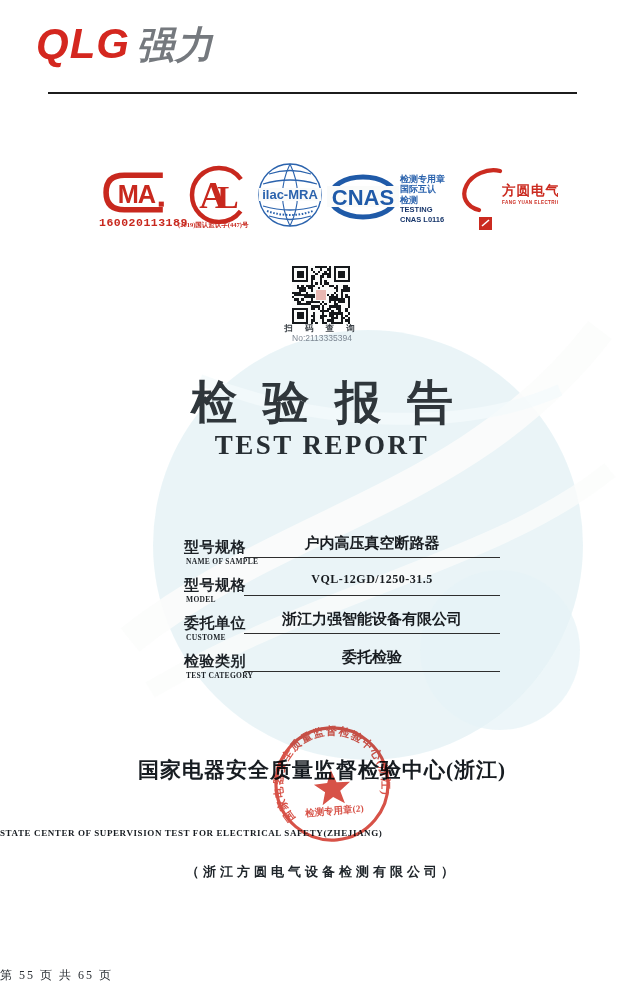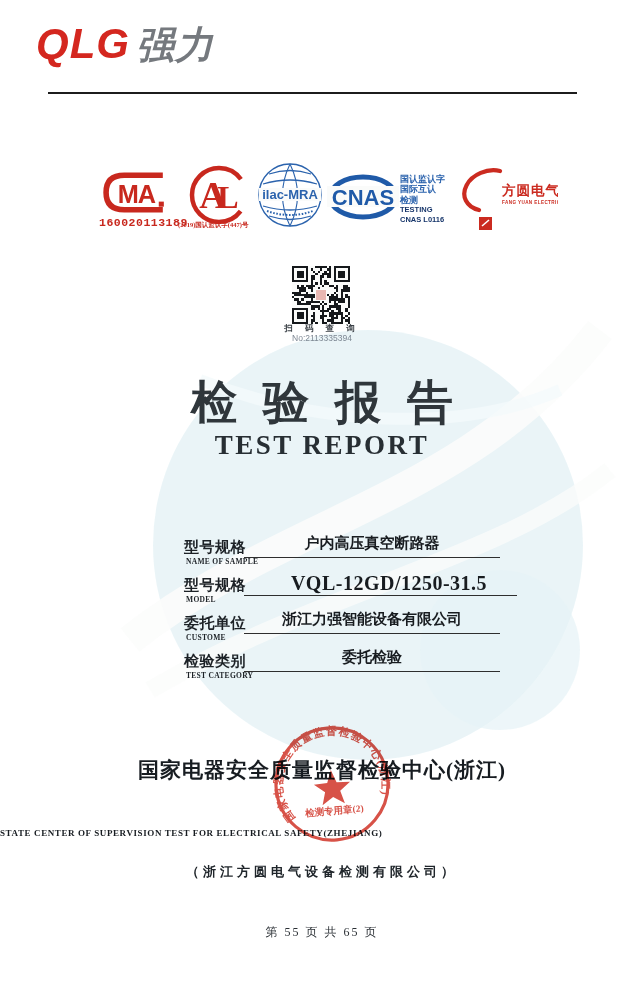--- a/index.html
+++ b/index.html
@@ -37,33 +37,33 @@
   
   .form{left:184px;top:538px;width:316px;height:160px;}
   .frow{position:absolute;left:0;width:316px;height:34px;}
   .flabel{position:absolute;left:0;top:0;font-size:15px;font-weight:700;
     letter-spacing:0.5px;color:#1c2126;white-space:nowrap;}
   .flabel-en{position:absolute;left:2px;top:19px;font-size:7.5px;font-weight:700;
     letter-spacing:.3px;color:#1c2126;white-space:nowrap;}
   .fvalue{position:absolute;left:60px;top:-4px;width:256px;height:23px;
     border-bottom:1.6px solid #2e2e2e;text-align:center;font-size:15px;
     font-weight:700;color:#181c20;white-space:nowrap;}
-  .fvalue.latin{font-size:20px;letter-spacing:.5px;padding-left:17px;}
+  .fvalue.latin{font-size:12px;letter-spacing:.5px;}
   
   .inst-zh{left:0;top:756px;width:644px;text-align:center;font-size:21px;
     font-weight:700;letter-spacing:1px;color:#171c21;}
   .inst-en{left:0;top:792px;width:644px;font-size:9px;
     font-weight:700;letter-spacing:.6px;color:#171c21;margin-top:36px;}
   .inst-sub{left:0;top:815px;width:644px;text-align:center;font-size:13px;
     font-weight:700;letter-spacing:4px;color:#20262b;margin-top:48px;}
   
   .stamp{left:262px;top:714px;width:140px;height:140px;opacity:.88;
     mix-blend-mode:multiply;transform:rotate(-5deg);}
   
-  .footer{left:0;top:924px;width:644px;text-align:center;font-size:12px;
+  .footer{left:0;top:967px;width:644px;text-align:left;font-size:12px;
     color:#2a2f34;letter-spacing:2px;}
 </style>
 </head>
 <body>
 
 <div class="page">
 
   <svg class="abs wm" width="644" height="1000">
     <g opacity="0.6">
       <circle cx="368" cy="545" r="215" fill="#ddeef3"></circle>
@@ -102,21 +102,21 @@
     <text x="33" y="37" text-anchor="middle" font-size="13" font-weight="700" font-family="Liberation Sans,sans-serif" fill="#2b63ad">ilac-MRA</text>
   </svg>
 
   <svg class="abs" style="left:326px;top:174px" width="74" height="46" viewBox="0 0 74 46">
     <ellipse cx="37" cy="23" rx="33" ry="20" fill="none" stroke="#1f5aa8" stroke-width="5"></ellipse>
     <rect x="1" y="12" width="72" height="21" fill="#fafbfa"></rect>
     <text x="37" y="31" text-anchor="middle" font-size="22" font-weight="900" font-family="Liberation Sans,sans-serif" fill="#1f5aa8">CNAS</text>
   </svg>
 
   <div class="abs cnas-txt">
-    <div class="zh">国认监认字</div>
+    <div class="zh">检测专用章</div>
     <div class="zh">国际互认</div>
     <div class="zh">检测</div>
     <div class="en">TESTING</div>
     <div class="en">CNAS L0116</div>
   </div>
 
   <svg class="abs" style="left:452px;top:167px" width="106" height="70" viewBox="0 0 106 70">
     <path d="M 48,4 A 25,19 -18 1 0 27,43" stroke="#cb2b20" stroke-width="4.2" fill="none" stroke-linecap="round"></path>
     <rect x="27" y="50" width="13" height="13" fill="#cb2b20"></rect>
     <path d="M 30,59 L 37,53" stroke="#ffffff" stroke-width="1.6"></path>

